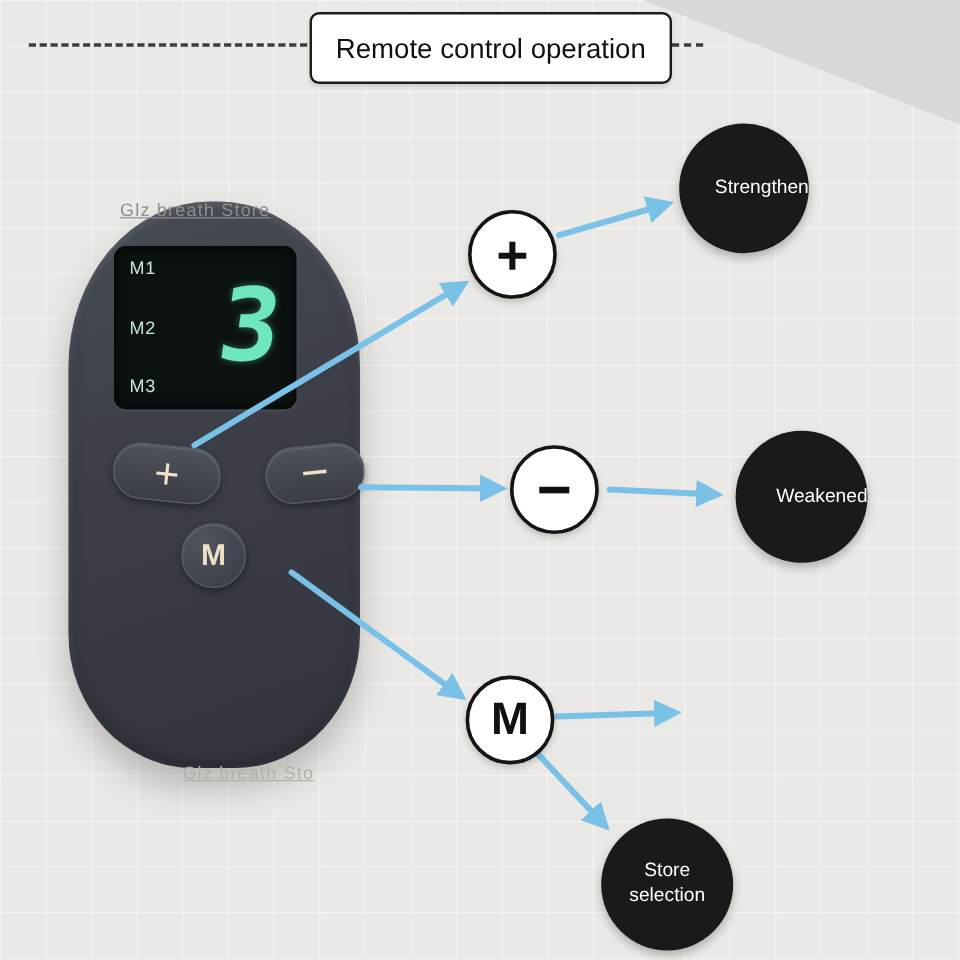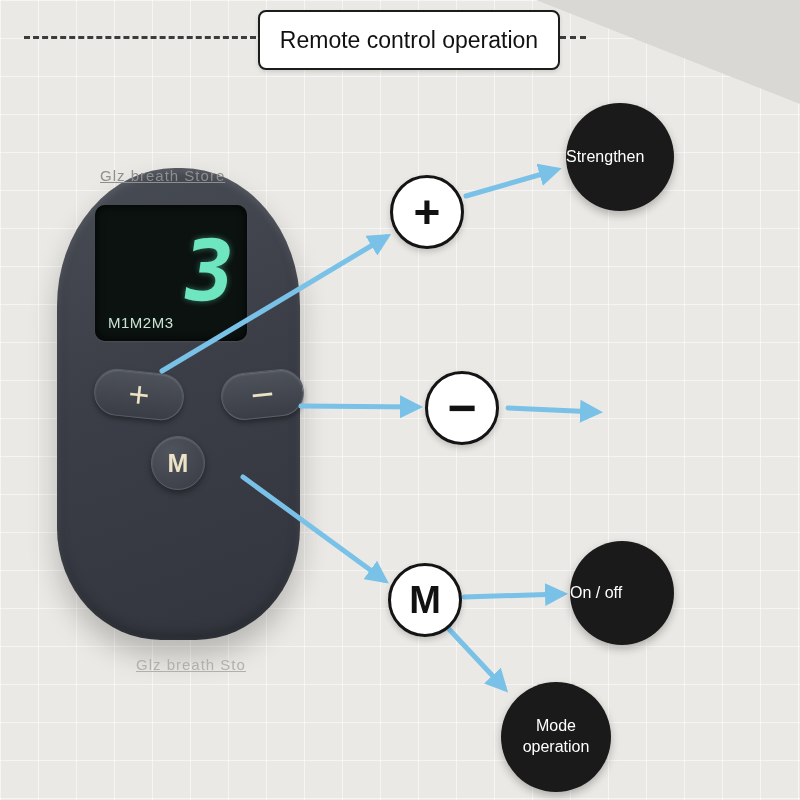--- a/index.html
+++ b/index.html
@@ -34,21 +34,21 @@
     border-radius:118px 118px 104px 104px / 138px 138px 112px 112px;
     box-shadow:inset 0 3px 8px rgba(255,255,255,.14), inset 0 -6px 12px rgba(0,0,0,.25), 0 16px 28px rgba(0,0,0,.22);
   }
   .screen{
     position:absolute;left:38px;top:37px;width:152px;height:136px;
     background:#0b120f;border-radius:10px;
     box-shadow:inset 0 0 10px rgba(0,0,0,.9), 0 1px 2px rgba(255,255,255,.08);
     display:flex;justify-content:space-between;align-items:center;
     padding:10px 13px;box-sizing:border-box;
   }
-  .mode-col{display:flex;flex-direction:row;justify-content:space-between;height:100%;padding:6px 0;align-items:flex-end;}
+  .mode-col{display:flex;flex-direction:column;justify-content:space-between;height:100%;padding:6px 0;}
   .mode-label{font-size:15px;color:#c9e4d3;letter-spacing:.5px;}
   .digit{
     font-family:"DejaVu Sans Mono", monospace;font-weight:bold;
     font-size:84px;line-height:1;color:#6ee6c0;
     transform:skewX(-8deg) translateY(-2px);
     text-shadow:0 0 6px rgba(110,230,192,.45);
   }
   .pill{
     position:absolute;height:45px;border-radius:24px;
     background:linear-gradient(180deg,#4e525b,#3a3d45);
@@ -62,37 +62,37 @@
   .m-btn{
     position:absolute;left:94px;top:268px;width:52px;height:52px;border-radius:50%;
     background:radial-gradient(circle at 35% 30%,#50545d,#383b43);
     border:1px solid #5a5e67;
     box-shadow:inset 0 1px 2px rgba(255,255,255,.18), 0 3px 6px rgba(0,0,0,.4);
     display:flex;align-items:center;justify-content:center;
     color:#ece2c6;font-size:25px;font-weight:bold;
   }
   .watermark{position:absolute;z-index:3;letter-spacing:1px;font-size:15px;text-decoration:underline;}
   .wm-top{left:100px;top:167px;color:#8f8f8d;}
-  .wm-bottom{left:136px;top:636px;color:#b2b0ab;margin-top:20px;}
+  .wm-bottom{left:152px;top:636px;color:#b2b0ab;}
   
   .arrows{position:absolute;left:0;top:0;z-index:5;pointer-events:none;}
   
   .sym-circle{
     position:absolute;z-index:6;width:74px;height:74px;border-radius:50%;
     background:#ffffff;border:3px solid #141414;box-sizing:border-box;
     display:flex;align-items:center;justify-content:center;
     color:#111;box-shadow:0 3px 6px rgba(0,0,0,.18);
   }
   .sym-plus{left:390px;top:175px;font-size:46px;font-weight:600;}
   .sym-minus{left:425px;top:371px;font-size:50px;font-weight:600;}
   .sym-m{left:388px;top:563px;font-size:38px;font-weight:bold;}
   
   .badge{
     position:absolute;z-index:6;border-radius:50%;background:#1a1a1a;
-    color:#ffffff;display:flex;align-items:center;justify-content:flex-start;
+    color:#ffffff;display:flex;align-items:center;justify-content:flex-end;
     text-align:center;font-size:16px;line-height:1.3;
     box-shadow:0 4px 8px rgba(0,0,0,.25);
   }
   .badge-strengthen{left:566px;top:103px;width:108px;height:108px;}
   .badge-weakened{left:613px;top:359px;width:110px;height:110px;}
   .badge-onoff{left:570px;top:541px;width:104px;height:104px;}
   .badge-modesel{left:501px;top:682px;width:110px;height:110px;padding:0 18px;box-sizing:border-box;}
 </style>
 </head>
 <body>
@@ -153,20 +153,20 @@
   <div class="sym-circle sym-minus">
     <span>−</span>
   </div>
   <div class="sym-circle sym-m">
     <span>M</span>
   </div>
 
   <div class="badge badge-strengthen">
     <span>Strengthen</span>
   </div>
-  <div class="badge badge-onoff">
-    <span>On / off</span>
+  <div class="badge badge-weakened">
+    <span>Weakened</span>
   </div>
   <div class="badge badge-modesel">
-    <span>Mode operation</span>
+    <span>Store selection</span>
   </div>
 
 </div>
 
 </body></html>

